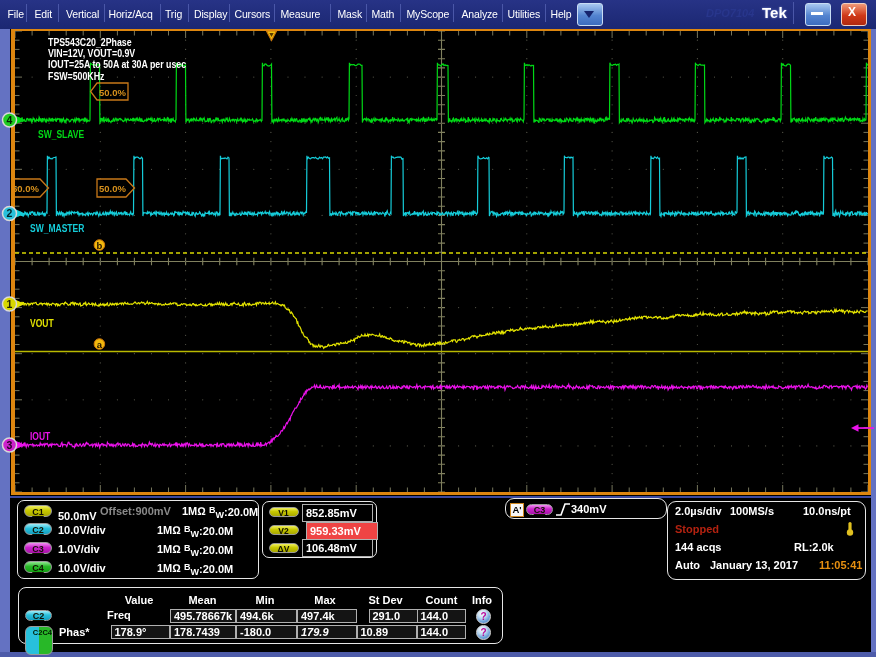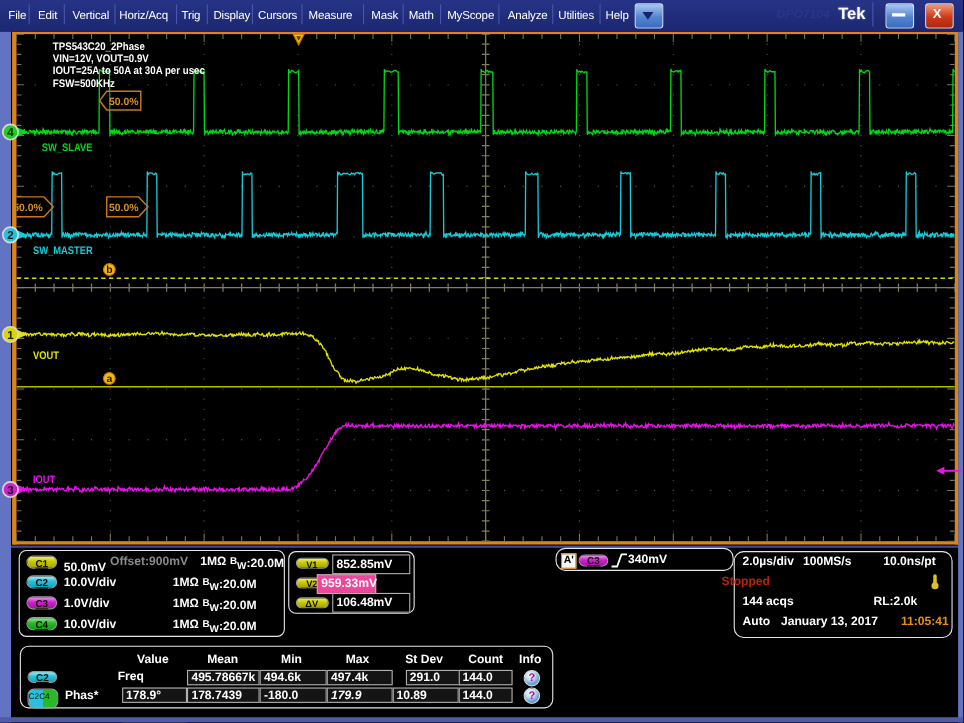--- a/index.html
+++ b/index.html
@@ -141,57 +141,57 @@
   <div class="pill p-c4" style="left:24px;top:560.9px;">C4</div>
   <div class="wt" style="left:58px;top:561.5px;">10.0V/div</div>
   <div class="wt" style="left:157px;top:561.5px;">1MΩ</div>
   <div class="wt" style="left:184px;top:561.5px;"><span style="font-size:9px;vertical-align:2.5px;">B</span><span style="font-size:9px;vertical-align:-2px;">W</span>:20.0M</div>
 
   <div class="panel" style="left:262px;top:500.5px;width:113px;height:55px;"></div>
   <div class="pill p-c1" style="left:268.5px;top:507px;width:30px;height:10px;line-height:10px;font-size:8.5px;">V1</div>
   <div class="pill p-c1" style="left:268.5px;top:525.4px;width:30px;height:10px;line-height:10px;font-size:8.5px;">V2</div>
   <div class="pill p-c1" style="left:268.5px;top:543.4px;width:30px;height:10px;line-height:10px;font-size:8.5px;">ΔV</div>
   <div class="cell" style="left:302px;top:504px;width:71px;height:18px;background:#000;line-height:17px;font-size:11px;">852.85mV</div>
-  <div class="cell" style="left:288px;top:521.5px;width:54px;height:18px;background:#ec4899;line-height:17px;font-size:11px;">959.33mV</div>
+  <div class="cell" style="left:306px;top:521.5px;width:72px;height:18px;background:#ef4444;line-height:17px;font-size:11px;">959.33mV</div>
   <div class="cell" style="left:302px;top:539px;width:71px;height:18px;background:#000;line-height:17px;font-size:11px;">106.48mV</div>
 
   <div class="panel" style="left:504.5px;top:498px;width:160px;height:18.5px;border-radius:9px;"></div>
   <div class="abs" style="left:510px;top:502.5px;width:12px;height:12px;background:#f8f8f8;border:1px solid #d08820;color:#000;font-size:9.5px;font-weight:bold;text-align:center;line-height:12px;">A'</div>
   <div class="pill p-c3" style="left:526px;top:503.5px;width:27px;height:11px;line-height:11px;">C3</div>
   <svg class="abs" style="left:555px;top:501.5px;" width="16" height="15" viewBox="0 0 16 15">
       <path d="M1 13H6L10 2H15" stroke="#fff" stroke-width="1.6" fill="none"></path>
     </svg>
   <div class="wt" style="left:571px;top:502.5px;text-align:center;">340mV</div>
 
   <div class="panel" style="left:667px;top:501px;width:197px;height:77px;border-radius:9px;"></div>
   <div class="wt" style="left:675px;top:504.5px;">2.0µs/div</div>
   <div class="wt" style="left:730px;top:504.5px;">100MS/s</div>
   <div class="wt" style="left:803px;top:504.5px;">10.0ns/pt</div>
-  <div class="wt" style="left:656px;top:522.5px;color:#b42210;">Stopped</div>
+  <div class="wt" style="left:675px;top:522.5px;color:#b42210;">Stopped</div>
   <svg class="abs" style="left:845px;top:521px;" width="10" height="16" viewBox="0 0 10 16">
       <rect x="3.4" y="1" width="3.2" height="9" rx="1.6" fill="#e0c020"></rect>
       <circle cx="5" cy="11.5" r="3.2" fill="#e0c020"></circle>
     </svg>
   <div class="wt" style="left:675px;top:540.5px;">144 acqs</div>
   <div class="wt" style="left:794px;top:540.5px;">RL:2.0k</div>
   <div class="wt" style="left:675px;top:558.5px;">Auto</div>
   <div class="wt" style="left:710px;top:558.5px;">January 13, 2017</div>
   <div class="wt" style="left:819px;top:558.5px;color:#e89010;">11:05:41</div>
 
   <div class="panel" style="left:17.5px;top:587px;width:483px;height:55px;border-radius:8px;"></div>
   <div class="hdr" style="left:139px;top:593.5px;">Value</div>
   <div class="hdr" style="left:202.5px;top:593.5px;">Mean</div>
   <div class="hdr" style="left:265px;top:593.5px;">Min</div>
   <div class="hdr" style="left:325px;top:593.5px;">Max</div>
   <div class="hdr" style="left:385.5px;top:593.5px;">St Dev</div>
   <div class="hdr" style="left:441.5px;top:593.5px;">Count</div>
   <div class="hdr" style="left:482px;top:593.5px;">Info</div>
   <div class="pill p-c2" style="left:25px;top:609.5px;width:27px;height:11px;line-height:11px;">C2</div>
   <div class="wt" style="left:59px;top:609px;padding-left:48px;">Freq</div>
-  <div class="abs" style="left:25px;top:626px;width:28px;height:18px;border-radius:6px;border:1.5px solid #9a9a9a;background:linear-gradient(90deg,#28c0dc 49%,#28b828 51%);color:#001a00;font-size:7.5px;font-weight:normal;text-align:left;line-height:11px;box-sizing:border-box;">C2C4</div>
+  <div class="abs" style="left:25px;top:626px;width:28px;height:29px;border-radius:6px;border:1.5px solid #9a9a9a;background:linear-gradient(90deg,#28c0dc 49%,#28b828 51%);color:#001a00;font-size:7.5px;font-weight:bold;text-align:right;line-height:11px;box-sizing:border-box;">C2C4</div>
   <div class="wt" style="left:59px;top:625.5px;">Phas*</div>
   <div class="cell" style="left:110.5px;top:608.5px;width:59.5px;height:14px;margin-top:48px;">495.6kHz</div>
   <div class="cell" style="left:170px;top:608.5px;width:66px;height:14px;">495.78667k</div>
   <div class="cell" style="left:236px;top:608.5px;width:61px;height:14px;">494.6k</div>
   <div class="cell" style="left:297px;top:608.5px;width:59.5px;height:14px;">497.4k</div>
   <div class="cell" style="left:356.5px;top:608.5px;width:60px;height:14px;margin-left:12px;">291.0</div>
   <div class="cell" style="left:416.5px;top:608.5px;width:49px;height:14px;">144.0</div>
   <div class="cell" style="left:110.5px;top:624.5px;width:59.5px;height:14px;">178.9°</div>
   <div class="cell" style="left:170px;top:624.5px;width:66px;height:14px;">178.7439</div>
   <div class="cell" style="left:236px;top:624.5px;width:61px;height:14px;">-180.0</div>

